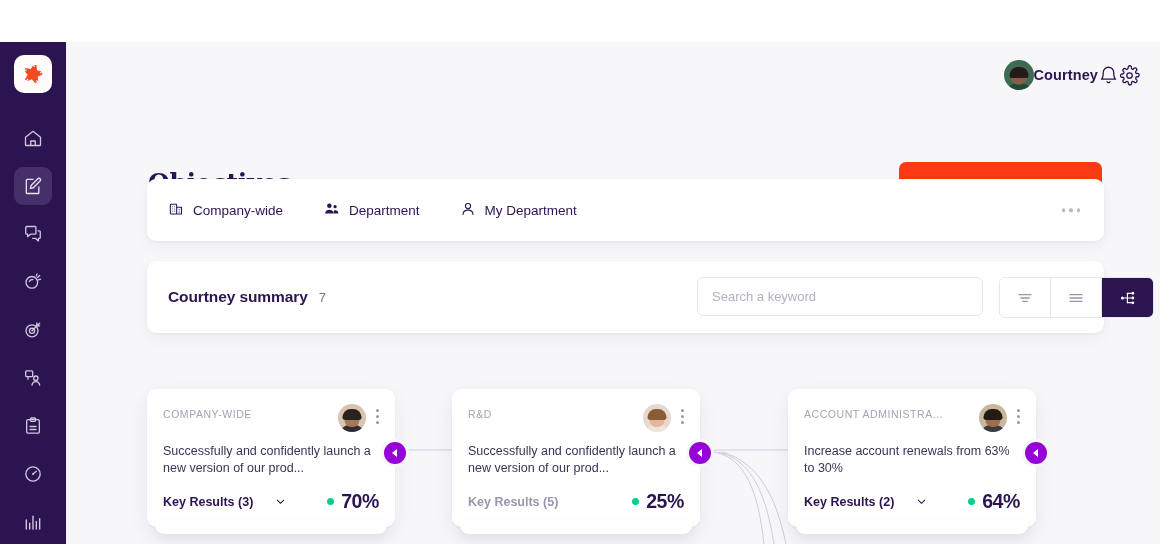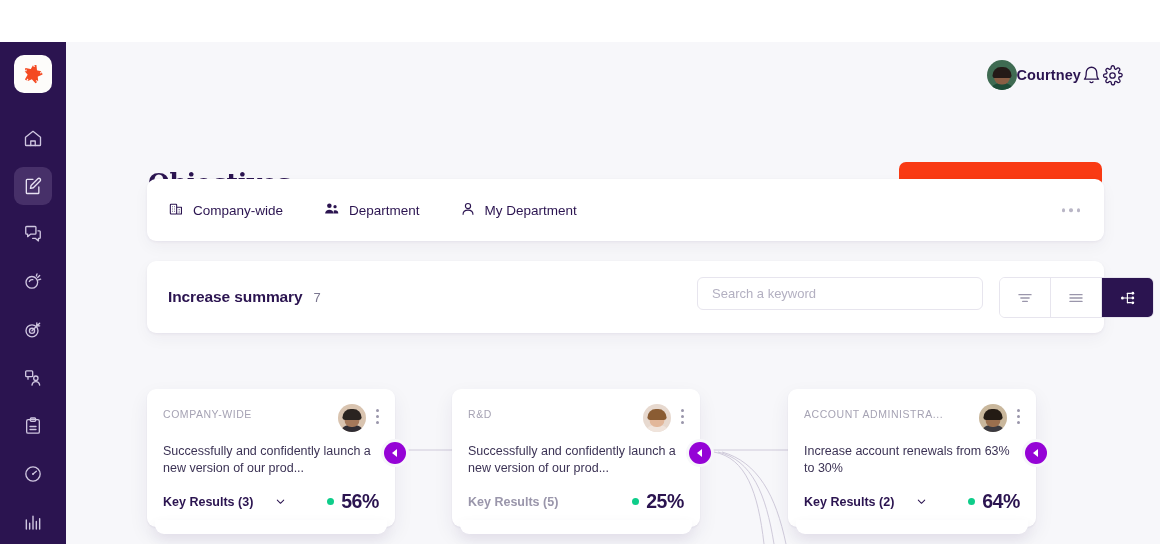--- a/index.html
+++ b/index.html
@@ -56,21 +56,21 @@
   
   .content {
     position: absolute; left: 66px; top: 42px;
     width: 1094px; height: 502px;
     background: #f7f7fa;
     overflow: hidden;
   }
 
   
   .user-bar {
-    position: absolute; right: 37px; top: 18px;
+    position: absolute; right: 20px; top: 18px;
     display: flex; align-items: center; gap: 0;
   }
   .avatar-head {
     width: 30px; height: 30px; border-radius: 50%;
     overflow: hidden; flex: 0 0 auto;
     background: #3f6b52;
     position: relative;
   }
   .avatar-head .face {
     position: absolute; left: 50%; top: 54%;
@@ -148,21 +148,21 @@
   }
   .summary-title {
     font-size: 15.5px; font-weight: bold; color: #2b1450;
     letter-spacing: -.1px;
   }
   .summary-count {
     font-size: 13px; color: #7b7790; margin-left: 11px;
   }
   .search-box {
     position: absolute; left: 550px; top: 16px;
-    width: 286px; height: 33px;
+    width: 286px; height: 39px;
     border: 1px solid #e7e5ee; border-radius: 6px;
     background: #fff;
     font-size: 13px; color: #2b1450;
     padding: 0 14px;
     font-family: "Liberation Sans", sans-serif;
     outline: none;
   }
   .search-box::placeholder { color: #b3b0c1; }
   .view-group {
     position: absolute; left: 852px; top: 16px;
@@ -438,21 +438,21 @@
       </div>
       <div class="tabs-more">
           <i></i>
           <i></i>
           <i></i>
         </div>
     </div>
 
     <div class="panel summary-panel">
       <div class="summary-inner">
-        <span class="summary-title">Increase summary</span>
+        <span class="summary-title">Courtney summary</span>
         <span class="summary-count">7</span>
       </div>
 
       <input class="search-box" type="text" placeholder="Search a keyword" style="">
 
       <div class="view-group">
         <div class="view-btn">
           <svg width="18" height="18" viewBox="0 0 24 24" fill="none" stroke="#9a96ab" stroke-width="1.9" stroke-linecap="round">
             <path d="M4 7.5h16M6.5 12h11M9 16.5h6"></path>
           </svg>
@@ -509,21 +509,21 @@
         <div class="card-desc">Successfully and confidently launch a new version of our prod...</div>
         <div class="card-foot">
           <div class="kr">
             <span>Key Results (3)</span>
             <svg width="11" height="11" viewBox="0 0 24 24" fill="none" stroke="#2b1450" stroke-width="2.2" stroke-linecap="round" stroke-linejoin="round">
                 <path d="M5 9l7 7 7-7"></path>
               </svg>
           </div>
           <div class="pct-wrap">
             <span class="pct-dot"></span>
-            <span class="pct">56%</span>
+            <span class="pct">70%</span>
           </div>
         </div>
         <div class="collapse-btn">
             <span class="tri"></span>
           </div>
       </div>
 
       <div class="card card-stack" style="left:386px; top:347px;">
         <div class="card-top">
           <div class="card-cat">R&amp;D</div>

